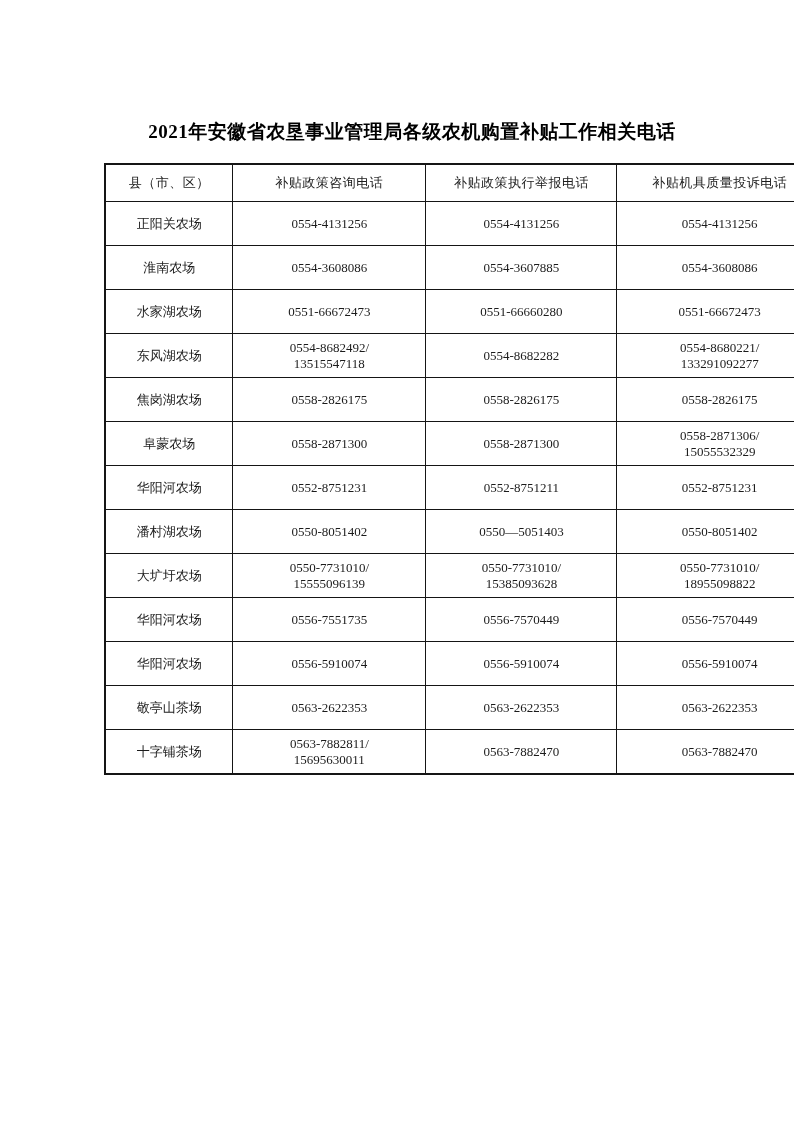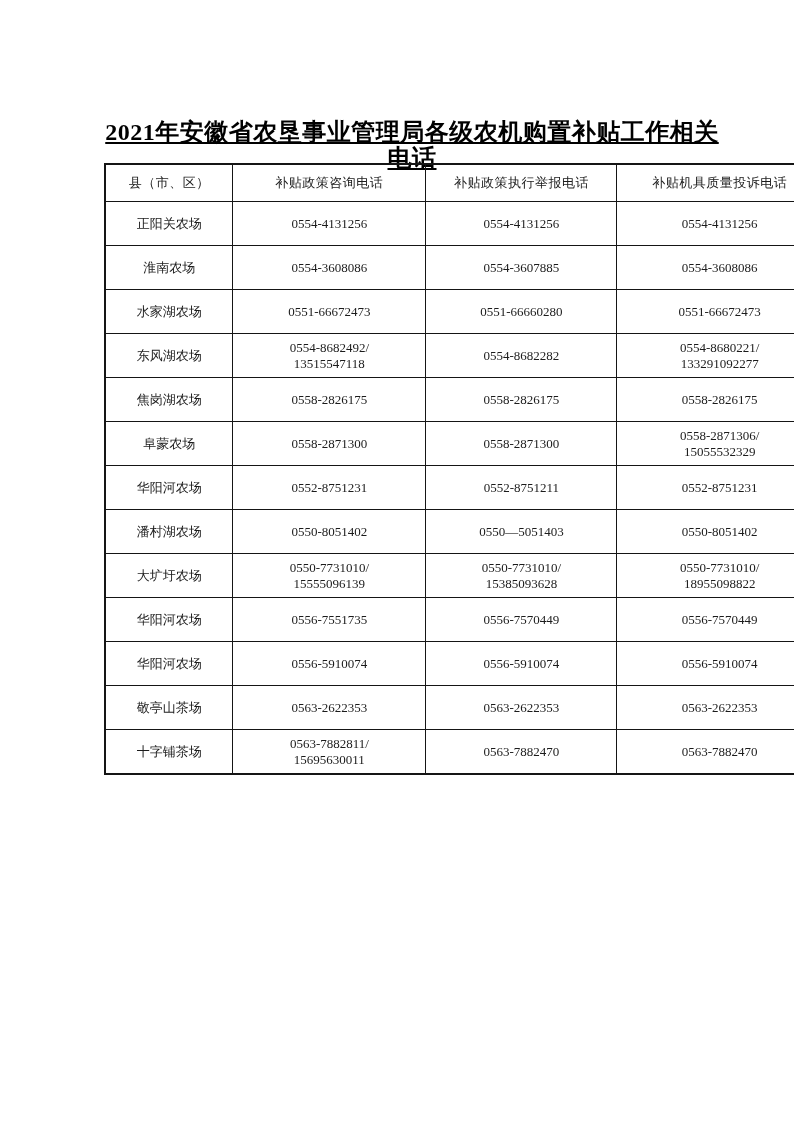--- a/index.html
+++ b/index.html
@@ -17,26 +17,25 @@
     font-family: "Liberation Serif", "DejaVu Serif", serif;
     color: #1b1b1b;
   }
   .doc-title {
     position: absolute;
     top: 119px;
     left: 104px;
     width: 616px;
     margin: 0;
     text-align: center;
-    font-size: 24px;
+    font-size: 19px;
     line-height: 26px;
     font-weight: bold;
     color: #000000;
     letter-spacing: 0.5px;
-    text-decoration: underline;
   }
   .table-wrap {
     position: absolute;
     left: 104px;
     top: 163px;
     width: 720px;
   }
   table.phone-table {
     width: 100%;
     border-collapse: collapse;

